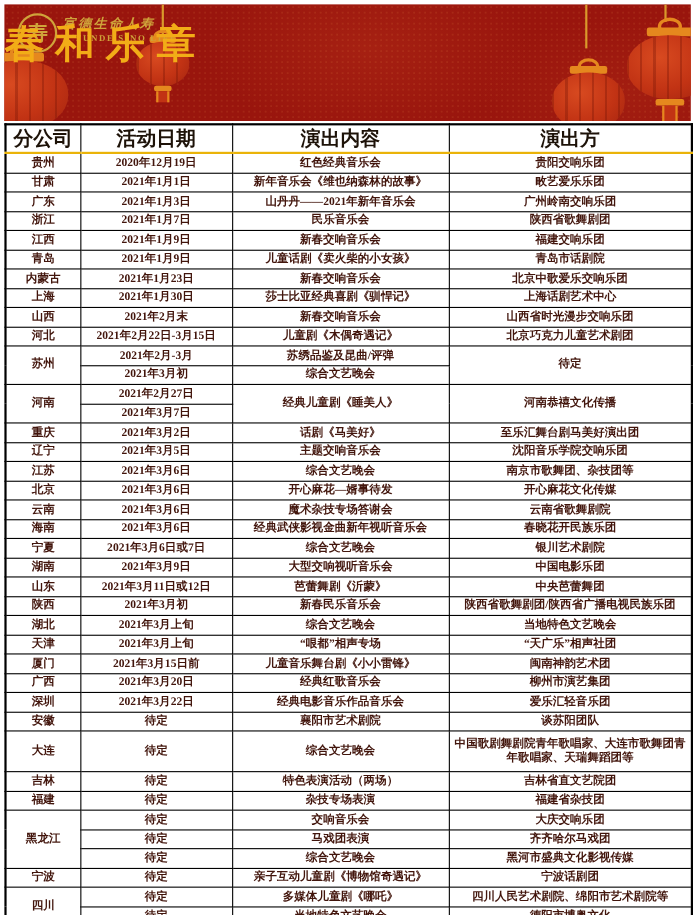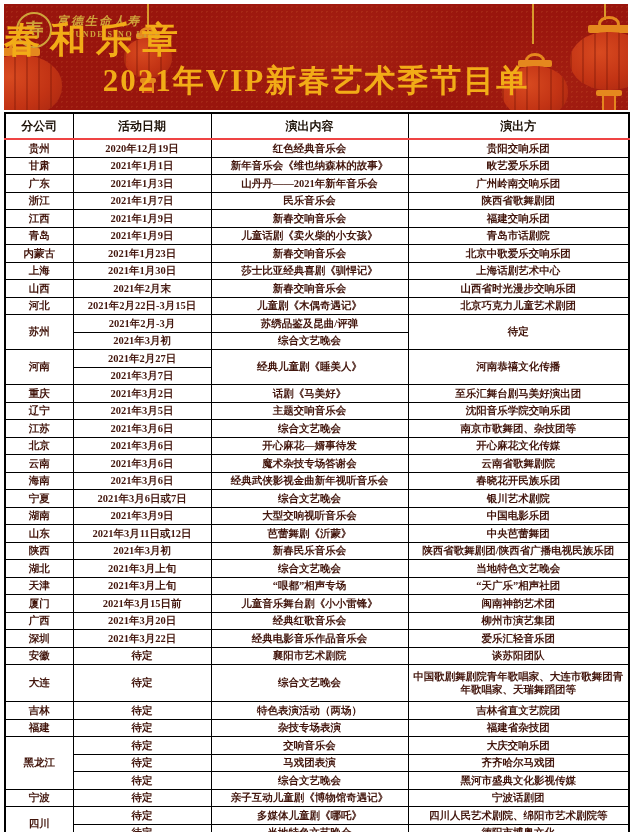--- a/index.html
+++ b/index.html
@@ -40,22 +40,22 @@
   .lantern .body:before{content:"";position:absolute;inset:0;border-radius:48%;
         background:repeating-linear-gradient(90deg,rgba(120,20,5,.35) 0 2px,rgba(0,0,0,0) 2px 12px);}
   .lantern .tassel{position:absolute;left:50%;transform:translateX(-50%);background:#c23314;
         border-left:2px solid #e5881e;border-right:2px solid #e5881e;}
 
   
   #program-table{position:absolute;left:4px;top:112px;width:624px;border-collapse:collapse;
         table-layout:fixed;}
   #program-table,#program-table td,#program-table th{border:1px solid #000;}
   #program-table{border:2px solid #000;}
-  #program-table th{height:24px;font-size:12px;font-weight:bold;color:#1d1208;
-        border-bottom:2px solid #ef4444;padding:0 2px;}
+  #program-table th{height:24px;font-size:18px;font-weight:bold;color:#1d1208;
+        border-bottom:2px solid #eab308;padding:0 2px;}
   #program-table td{height:16.5px;font-size:10.5px;font-weight:bold;color:#42150c;
         text-align:center;vertical-align:middle;padding:0 2px;line-height:1.25;}
   tr.h2{height:37px;}
 </style>
 </head>
 <body>
 
 <div id="page">
 
   <div id="banner">
@@ -97,21 +97,20 @@
 
     <div id="logo">
       <div id="seal">寿</div>
       <div class="txt">
         <div class="cn">富德生命人寿</div>
         <div class="en">FUNDE SINO LIFE</div>
       </div>
     </div>
 
     <div class="banner-title">春和乐章</div>
-    <div class="banner-subtitle">2021年VIP新春艺术季节目单</div>
   </div>
 
   <table id="program-table">
     <colgroup>
       <col style="width:68px">
       <col style="width:138px">
       <col style="width:197px">
       <col style="width:221px">
     </colgroup>
     <thead>

